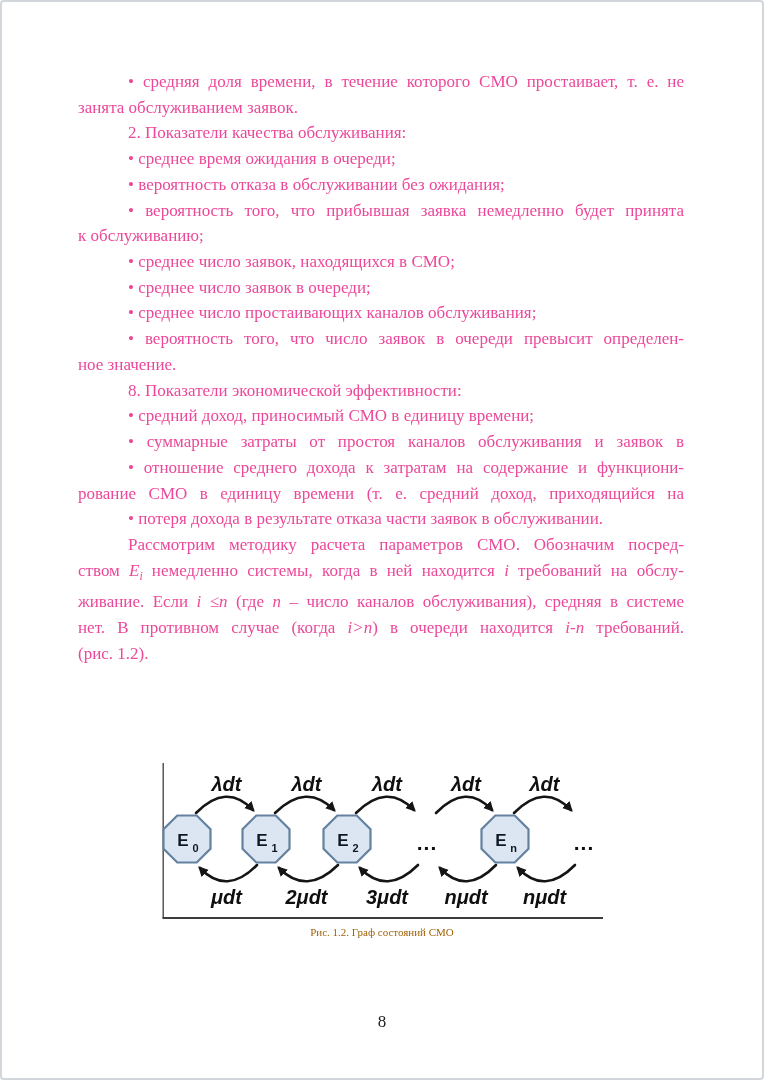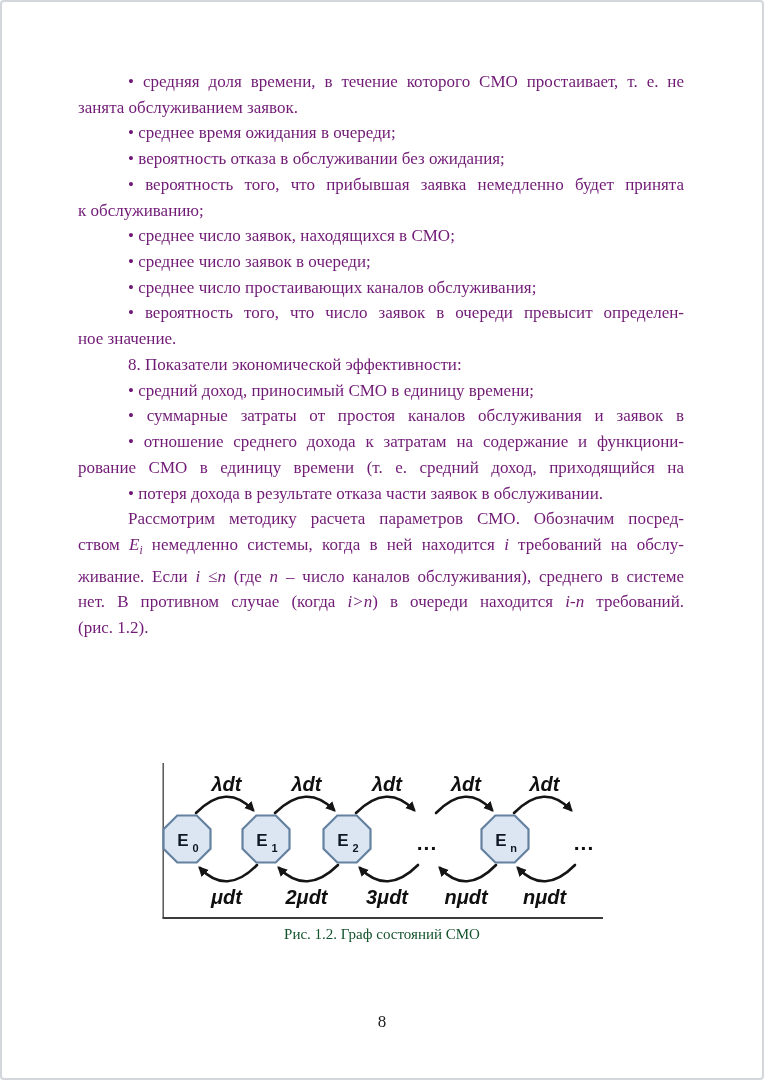--- a/index.html
+++ b/index.html
@@ -3,65 +3,66 @@
 <meta charset="utf-8">
 <style>
   html,body{margin:0;padding:0;background:#ffffff;}
   .page{
     position:relative;width:764px;height:1080px;background:#ffffff;
     font-family:"Liberation Serif",serif;color:#1c1c1c;overflow:hidden;
     box-shadow:inset 0 0 0 2px #d3d7db;border-radius:4px;
   }
   .textcol{
     position:absolute;left:78px;top:69px;width:606px;
-    font-size:17px;line-height:25.72px;color:#701a75;
+    font-size:17px;line-height:25.72px;color:#ec4899;
   }
   .tline{min-height:25.72px;}
   .tline.ind{text-indent:50px;}
   .tline.just{text-align:justify;text-align-last:justify;}
   .it{font-style:italic;}
   .sub{font-size:11.5px;vertical-align:-4px;}
   .figwrap{position:absolute;left:162px;top:762px;width:441px;height:158px;}
   .arc{fill:none;stroke:#151515;stroke-width:2.6;stroke-linecap:round;}
   .node{fill:#dbe6f2;stroke:#64819f;stroke-width:2.2;}
   .axisv{stroke:#4a4a4a;stroke-width:1.4;}
   .axish{stroke:#3c3c3c;stroke-width:2.2;}
   .nmain{font:bold 17px "Liberation Sans",sans-serif;fill:#0e1722;text-anchor:middle;}
   .nsub{font:bold 11px "Liberation Sans",sans-serif;fill:#0e1722;text-anchor:middle;}
   .rate{font:italic bold 20px "Liberation Sans",sans-serif;fill:#0f0f0f;text-anchor:middle;}
   .fdots{font:bold 21px "Liberation Sans",sans-serif;fill:#0f0f0f;text-anchor:middle;letter-spacing:1px;}
-  .caption{position:absolute;left:0;right:0;top:926px;text-align:center;font-size:15px;color:#14532d;}
+  .caption{position:absolute;left:0;right:0;top:926px;text-align:center;font-size:11px;color:#a16207;}
   .pagenum{position:absolute;left:0;right:0;top:1012px;text-align:center;font-size:17px;color:#1c1c1c;}
 </style>
 </head>
 <body>
 
 <div class="page">
 
   <div class="textcol" id="textcol">
       <div class="tline ind just"><span>• средняя доля времени, в течение которого СМО простаивает, т. е. не</span></div>
       <div class="tline"><span>занята обслуживанием заявок.</span></div>
+      <div class="tline ind"><span>2. Показатели качества обслуживания:</span></div>
       <div class="tline ind"><span>• среднее время ожидания в очереди;</span></div>
       <div class="tline ind"><span>• вероятность отказа в обслуживании без ожидания;</span></div>
       <div class="tline ind just"><span>• вероятность того, что прибывшая заявка немедленно будет принята</span></div>
       <div class="tline"><span>к обслуживанию;</span></div>
       <div class="tline ind"><span>• среднее число заявок, находящихся в СМО;</span></div>
       <div class="tline ind"><span>• среднее число заявок в очереди;</span></div>
       <div class="tline ind"><span>• среднее число простаивающих каналов обслуживания;</span></div>
       <div class="tline ind just"><span>• вероятность того, что число заявок в очереди превысит определен-</span></div>
       <div class="tline"><span>ное значение.</span></div>
       <div class="tline ind"><span>8. Показатели экономической эффективности:</span></div>
       <div class="tline ind"><span>• средний доход, приносимый СМО в единицу времени;</span></div>
       <div class="tline ind just"><span>• суммарные затраты от простоя каналов обслуживания и заявок в</span></div>
       <div class="tline ind just"><span>• отношение среднего дохода к затратам на содержание и функциони-</span></div>
       <div class="tline just"><span>рование СМО в единицу времени (т. е. средний доход, приходящийся на</span></div>
       <div class="tline ind"><span>• потеря дохода в результате отказа части заявок в обслуживании.</span></div>
       <div class="tline ind just"><span>Рассмотрим методику расчета параметров СМО. Обозначим посред-</span></div>
       <div class="tline just"><span>ством </span><span class="it">E</span><span class="it sub">i</span><span> немедленно системы, когда в ней находится </span><span class="it">i</span><span> требований на обслу-</span></div>
-      <div class="tline just"><span>живание. Если </span><span class="it">i</span><span> ≤</span><span class="it">n</span><span> (где </span><span class="it">n</span><span> – число каналов обслуживания), среднего в системе</span></div>
+      <div class="tline just"><span>живание. Если </span><span class="it">i</span><span> ≤</span><span class="it">n</span><span> (где </span><span class="it">n</span><span> – число каналов обслуживания), средняя в системе</span></div>
       <div class="tline just"><span>нет. В противном случае (когда </span><span class="it">i&gt;n</span><span>) в очереди находится </span><span class="it">i-n</span><span> требований.</span></div>
       <div class="tline"><span>(рис. 1.2).</span></div>
     </div>
 
   <div class="figwrap">
     <svg viewBox="0 0 441 158" width="441" height="158">
       <defs>
         <marker id="ah" markerUnits="userSpaceOnUse" markerWidth="11" markerHeight="11" refX="7.5" refY="5" orient="auto">
           <path d="M0,0 L10,5 L0,10 Z" fill="#151515"></path>
         </marker>

